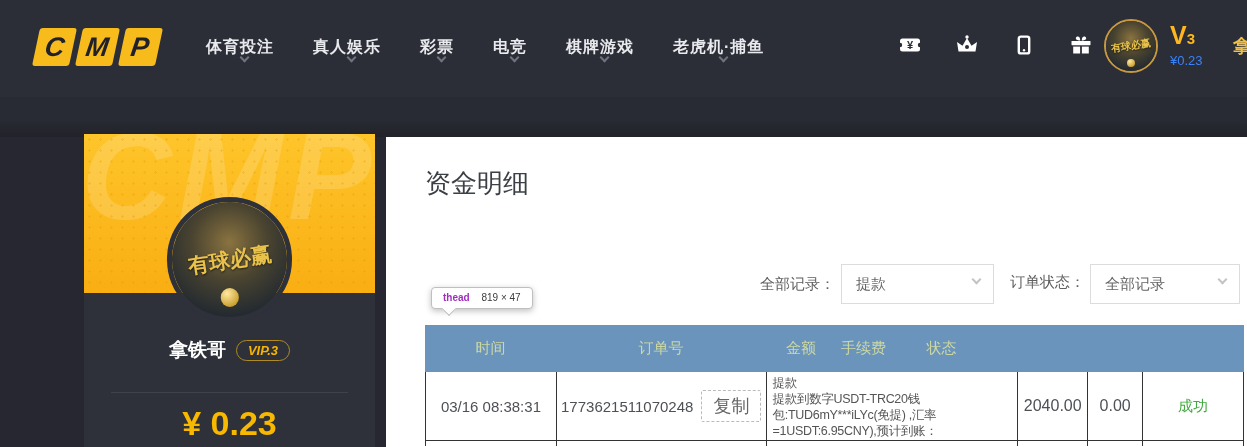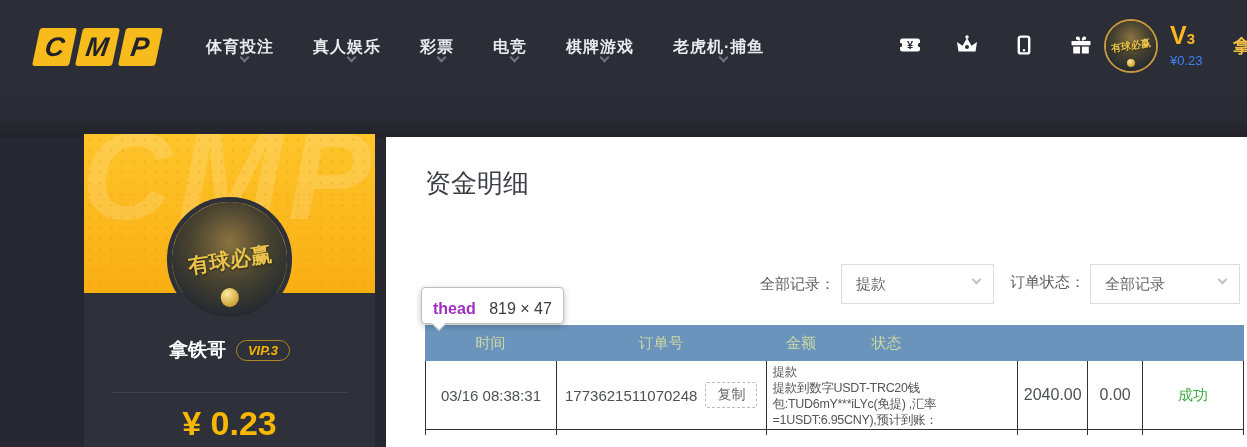--- a/index.html
+++ b/index.html
@@ -76,40 +76,40 @@
   .flabel-type { left:760px; }
   .flabel-status { left:1010px;font-family:Liberation Mono, monospace; }
   .select { position:absolute; top:264px; height:40px; background:#fff; border:1px solid #dcdcdc;
             font-size:15px; color:#666; line-height:38px; padding-left:14px; cursor:pointer; }
   .select-type { left:841px; width:153px; }
   .select-status { left:1090px; width:150px; }
   .select .chev { position:absolute; right:13px; top:15px; border-color:#c3c3c3; }
 
   
   .dtable { position:absolute; left:425px; top:325px; width:819px; }
-  .thead { display:flex; height:36px; background:#6b94bc; }
+  .thead { display:flex; height:47px; background:#6b94bc; }
   .th { display:flex; align-items:center; justify-content:center; color:#ccd8a2; font-size:15px; }
   .c1{width:131px;} .c2{width:210px;} .c3{width:252px;} .c4{width:70px;} .c5{width:55px;} .c6{width:101px;}
   .trow { display:flex; height:69px; background:#fff; border-left:1px solid #333; border-bottom:1px solid #333; }
   .td { display:flex; align-items:center; justify-content:center; color:#4d5156; font-size:15px;
         border-right:1px solid #333; }
   .td.amount, .td.fee { font-size:16px; }
   .td-type { display:block; text-align:left; padding:3px 5px 0 6px; font-size:12.5px; letter-spacing:-0.3px;
              line-height:16px; color:#555; overflow:hidden; }
   .td-type .tline { white-space:pre-line; }
   .td.status-cell { color:#3faa3f; }
   .copy-btn { border:1px dashed #bbb; border-radius:2px; padding:3px 11px; margin-left:8px;
-              font-size:14px; color:#666; cursor:pointer; }
+              font-size:18px; color:#666; cursor:pointer; }
   .trow-sliver { display:flex; height:5px; background:#fff; border-left:1px solid #333; }
   .trow-sliver .td { font-size:0; }
 
   
-  .inspector-tooltip { position:absolute; left:421px; top:287px; z-index:50; background:#fff;
+  .inspector-tooltip { position:absolute; left:431px; top:287px; z-index:50; background:#fff;
         border:1px solid #bfbfbf; border-radius:4px; box-shadow:0 2px 6px rgba(0,0,0,0.25);
-        padding:12px 11px 5px; font-size:16px; white-space:nowrap; }
+        padding:4px 11px 5px; font-size:10px; white-space:nowrap; }
   .tt-tag { color:#a12fbe; font-weight:bold; }
   .tt-dim { color:#3c3c3c; margin-left:9px; }
   .tt-arrow { position:absolute; left:12px; bottom:-6px; width:10px; height:10px; background:#fff;
         transform:rotate(45deg); border-right:1px solid #bfbfbf; border-bottom:1px solid #bfbfbf; }
 </style>
 </head>
 <body>
 
 <div class="page">
 
@@ -229,20 +229,21 @@
   <div class="select select-status">
     <span>全部记录</span>
     <span class="chev"></span>
   </div>
 
   <div class="dtable">
     <div class="thead">
       <div class="th c1">时间</div>
       <div class="th c2">订单号</div>
       <div class="th c4">金额</div>
+      <div class="th c5">手续费</div>
       <div class="th c6">状态</div>
     </div>
     <div class="trow">
       <div class="td c1">03/16 08:38:31</div>
       <div class="td c2">
         <span>1773621511070248</span>
         <span class="copy-btn">复制</span>
       </div>
       <div class="td c3 td-type">
         <div>提款</div>

